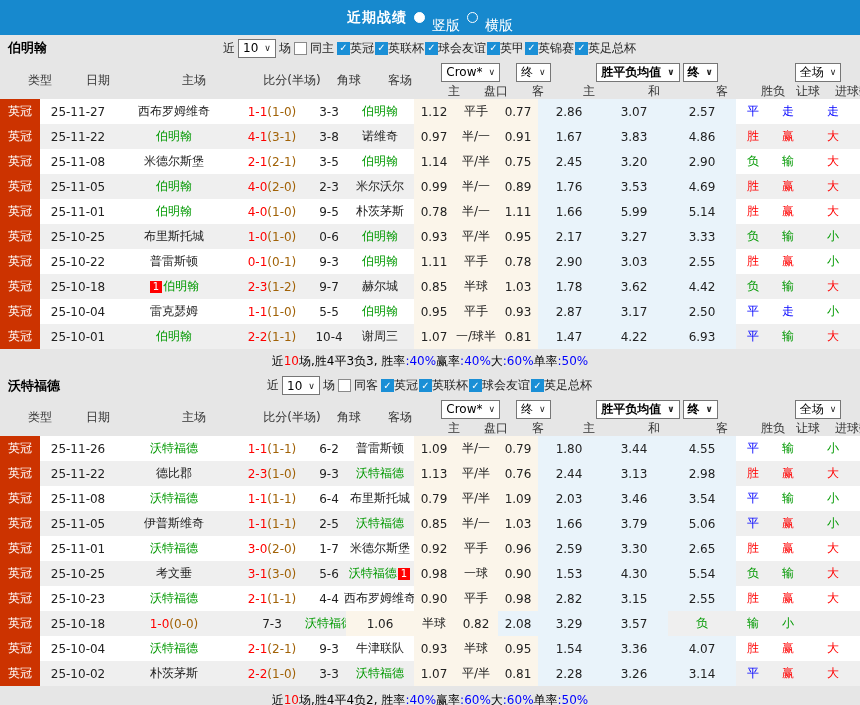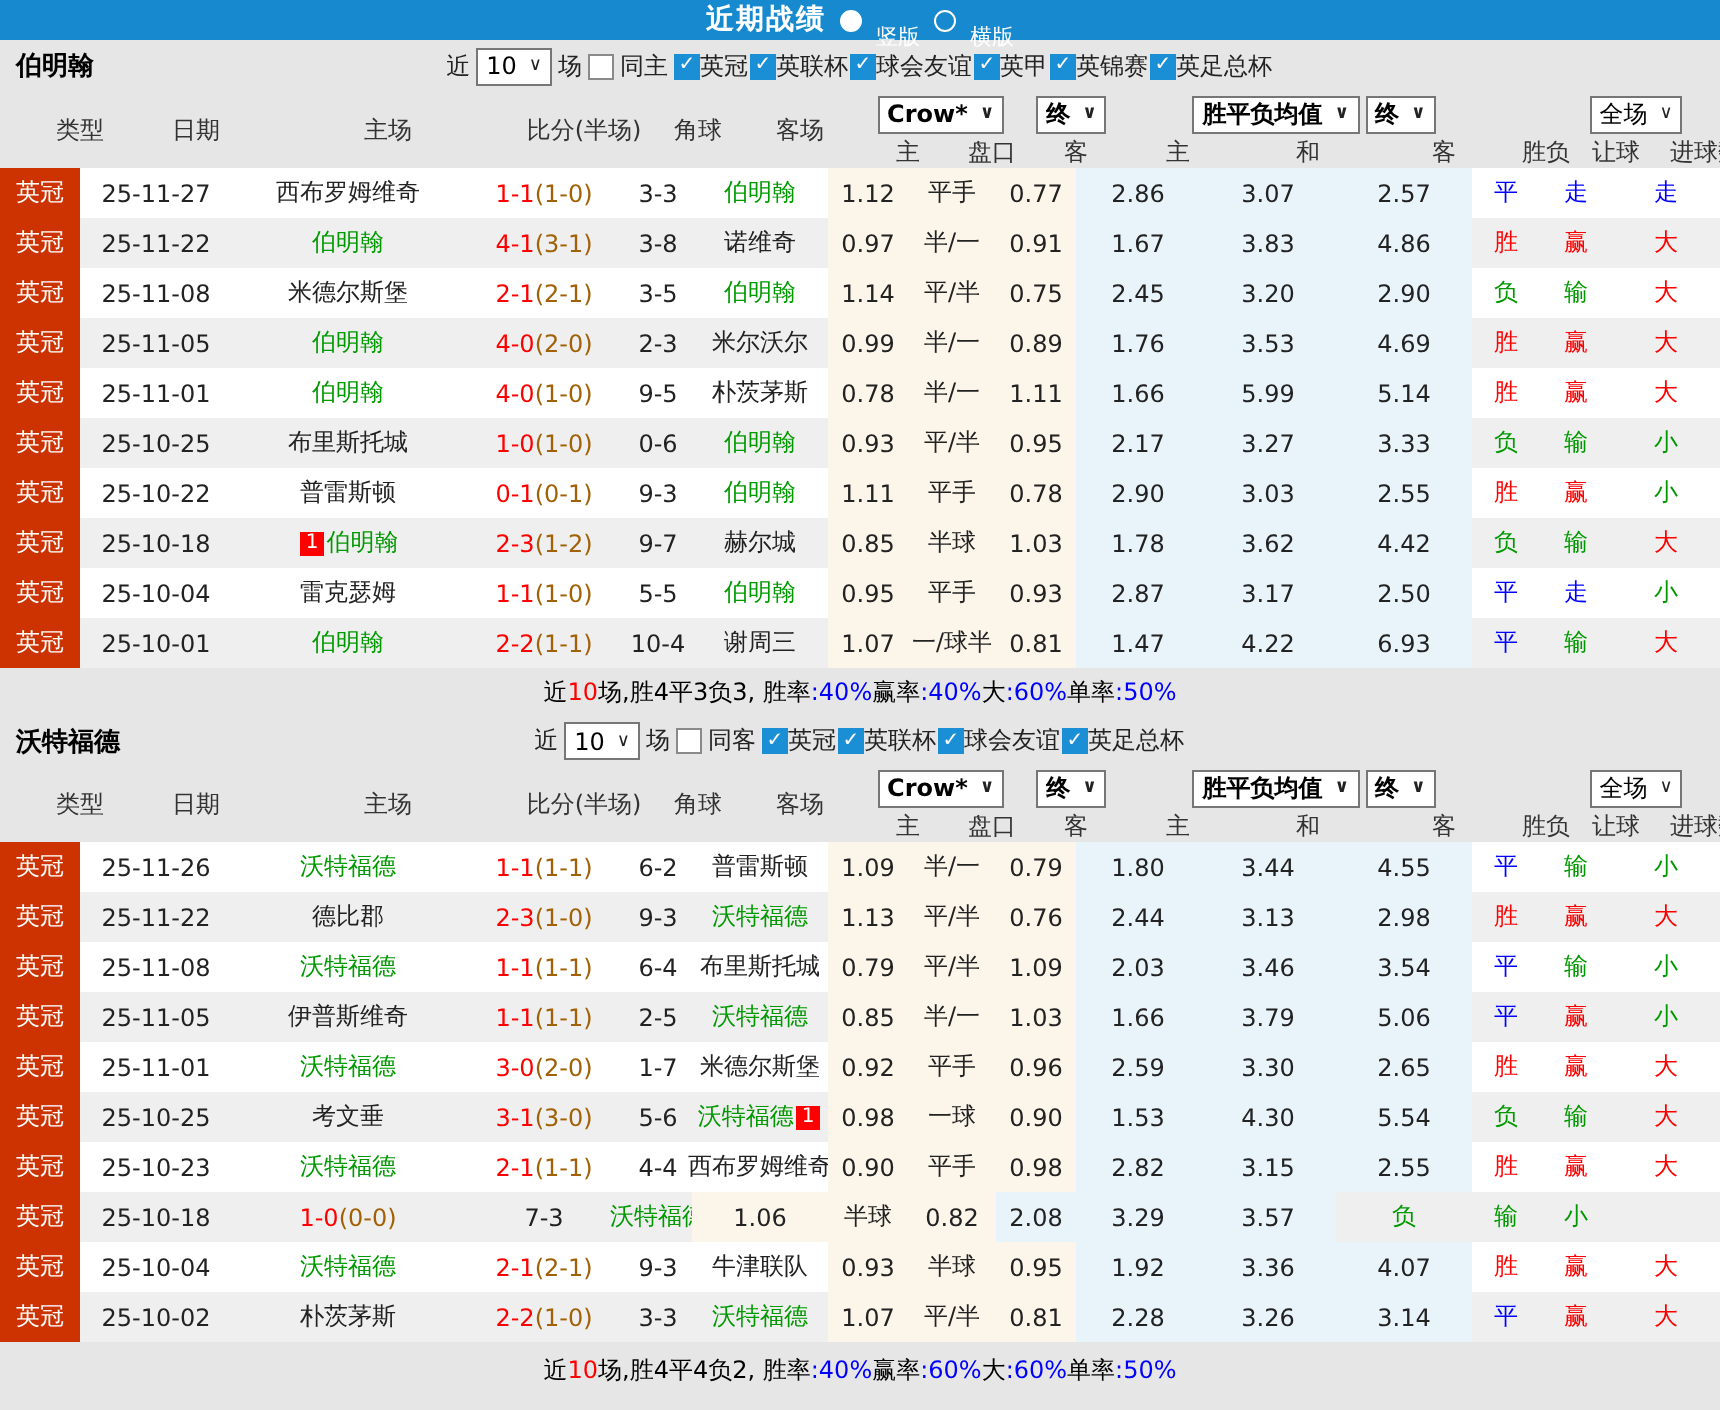--- a/index.html
+++ b/index.html
@@ -3,25 +3,25 @@
 <meta charset="utf-8">
 <style>
   * { box-sizing: border-box; }
   html,body { margin:0; padding:0; }
   body {
     width:860px; height:705px; overflow:hidden; position:relative;
     background:#e6e6e6; color:#222;
     font-family:"DejaVu Sans","Liberation Sans",sans-serif; font-size:12px;
   }
   
-  .topbar { height:20px; background:#1789ce; display:flex; align-items:center; justify-content:center; gap:7px; color:#fff; }
+  .topbar { height:35px; background:#1789ce; display:flex; align-items:center; justify-content:center; gap:7px; color:#fff; }
   .topbar .title { font-weight:bold; font-size:14px; letter-spacing:1px; }
   .radio { width:11px; height:11px; border:1px solid #fff; border-radius:50%; display:inline-block; background:transparent; }
   .radio.on { background:#fff; }
-  .topbar .opt-label { font-size:11px;margin-top:16px; }
+  .topbar .opt-label { font-size:14px;margin-top:16px; }
 
   
   .filter-row { height:25px; position:relative; display:flex; align-items:center; }
   .section:nth-of-type(2) .filter-row { height:26px; }
   .team { position:absolute; left:8px; font-weight:bold; font-size:13px; color:#000; }
   .filters { margin:0 auto; display:flex; align-items:center; gap:3px; }
   .leagues { display:flex; align-items:center; }
   .lg-item { display:flex; align-items:center; margin-right:1px; }
   .cb { width:13px; height:13px; border:1px solid #8a8a8a; background:#fff; display:inline-flex; align-items:center; justify-content:center; font-size:10px; color:#fff; line-height:1; }
   .cb.on { background:#1a8fd6; border-color:#1a8fd6; }
@@ -32,21 +32,21 @@
 
   
   .hgrid, .row {
     display:grid;
     grid-template-columns:40px 76px 116px 80px 34px 68px 40px 44px 40px 62px 68px 68px 34px 36px 54px;
   }
   .hgrid { grid-template-rows:22px 16px;margin-left:20px; }
   .hgrid > div { display:flex; align-items:center; justify-content:center; color:#333; }
   .span2 { grid-row:1/3; }
   .c1{grid-column:1}.c2{grid-column:2}.c3{grid-column:3}.c4{grid-column:4}.c5{grid-column:5}.c6{grid-column:6}
-  .g7-9 { grid-column:7/10; grid-row:1; gap:16px;font-weight:bold; }
+  .g7-9 { grid-column:7/10; grid-row:1; gap:16px; }
   .g10-12 { grid-column:10/13; grid-row:1; gap:3px;font-weight:bold; }
   .g13-15 { grid-column:13/16; grid-row:1; }
   .s7{grid-column:7;grid-row:2}.s8{grid-column:8;grid-row:2}.s9{grid-column:9;grid-row:2}
   .s10{grid-column:10;grid-row:2}.s11{grid-column:11;grid-row:2}.s12{grid-column:12;grid-row:2}
   .s13{grid-column:13;grid-row:2}.s14{grid-column:14;grid-row:2}.s15{grid-column:15;grid-row:2}
 
   
   .row { height:25px; }
   .row:nth-child(odd) { background:#fff; }
   .row:nth-child(even) { background:#efefef; }
@@ -755,21 +755,21 @@
           <span class="ft">2-1</span>
           <span class="ht">(2-1)</span>
         </div>
     <div>9-3</div>
     <div>
           <span>牛津联队</span>
         </div>
     <div class="ah">0.93</div>
     <div class="ah">半球</div>
     <div class="ah">0.95</div>
-    <div class="eu">1.92</div>
+    <div class="eu">1.54</div>
     <div class="eu">3.36</div>
     <div class="eu">4.07</div>
     <div class="red">胜</div>
     <div class="red">赢</div>
     <div class="red">大</div>
   </div>
 
   <div class="row">
     <div>
           <span class="badge">英冠</span>

